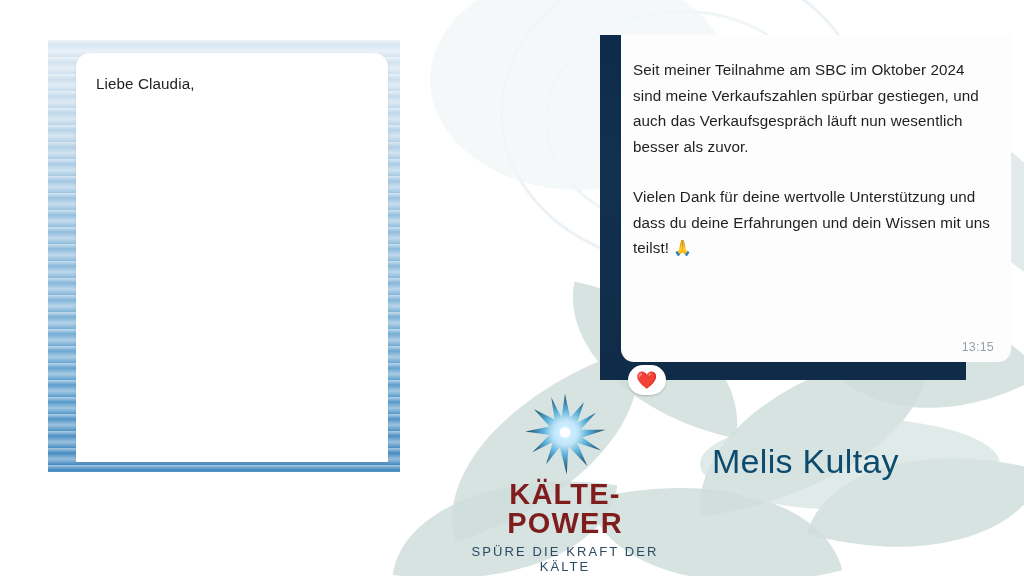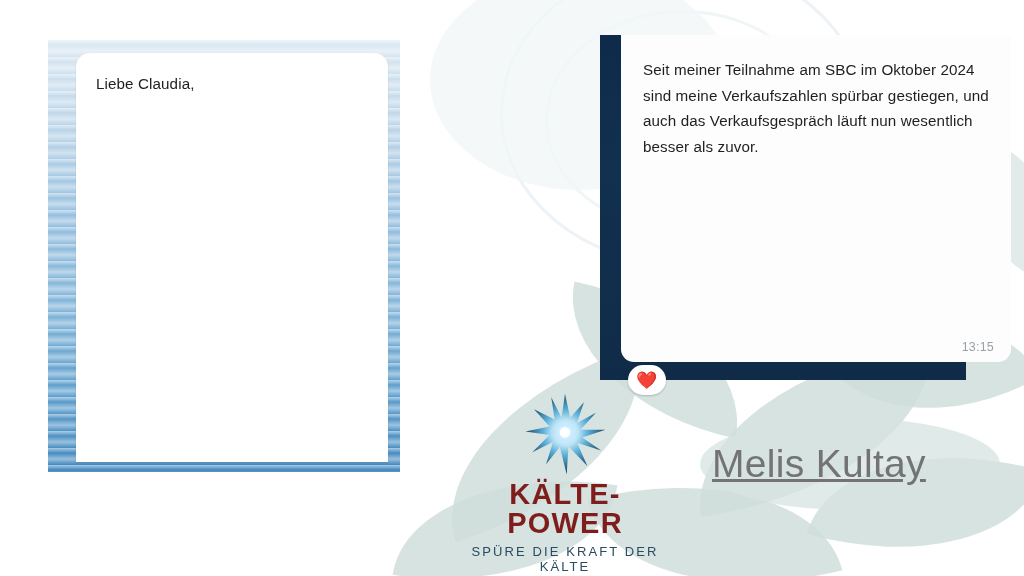--- a/index.html
+++ b/index.html
@@ -107,21 +107,21 @@
   }
   #right-bubble {
     position: absolute;
     left: 21px;
     top: 0px;
     width: 390px;
     height: 327px;
     background: #fdfdfd;
     border-radius: 0 0 13px 13px;
     box-sizing: border-box;
-    padding: 22px 18px 8px 22px;
+    padding: 22px 18px 8px 12px;
     overflow: hidden;
   }
   #right-time {
     position: absolute;
     right: 17px;
     bottom: 8px;
     font-size: 12.5px;
     color: #9aa1a6;
     letter-spacing: .2px;
     margin-left: 12px;
@@ -170,26 +170,25 @@
     font-weight: 400;
     letter-spacing: 2.1px;
     color: #2b4b63;
   }
 
   
   #person-name {
     position: absolute;
     left: 712px;
     top: 444px;
-    font-size: 39px;
-    color: #737373;
+    font-size: 34px;
+    color: #0c4a6e;
     letter-spacing: .3px;
     line-height: 1;
     font-family: "Liberation Sans", sans-serif;
-    text-decoration: underline;
   }
 </style>
 </head>
 <body>
 
 <div id="stage">
 
   <div class="bg-layer">
     <div class="swoosh" style="left:500px; top:-40px; width:360px; height:300px; border-color:#eaf1f5;"></div>
     <div class="swoosh" style="left:545px; top:10px; width:270px; height:215px; border-color:#eef4f7;"></div>
@@ -208,20 +207,21 @@
 
   <div id="left-screenshot">
     <div id="left-bubble">
       <p class="msg-text">Liebe Claudia,</p>
     </div>
   </div>
 
   <div id="right-screenshot">
     <div id="right-bubble">
       <p class="msg-text">Seit meiner Teilnahme am SBC im Oktober 2024 sind meine Verkaufszahlen spürbar gestiegen, und auch das Verkaufsgespräch läuft nun wesentlich besser als zuvor.</p>
+      <p class="msg-text">Vielen Dank für deine wertvolle Unterstützung und dass du deine Erfahrungen und dein Wissen mit uns teilst! 🙏</p>
       <span id="right-time">13:15</span>
     </div>
     <div id="reaction-pill">
       <span>❤️</span>
     </div>
   </div>
 
   <div id="logo">
     <svg id="logo-mark" viewBox="0 0 100 100">
       <defs>

